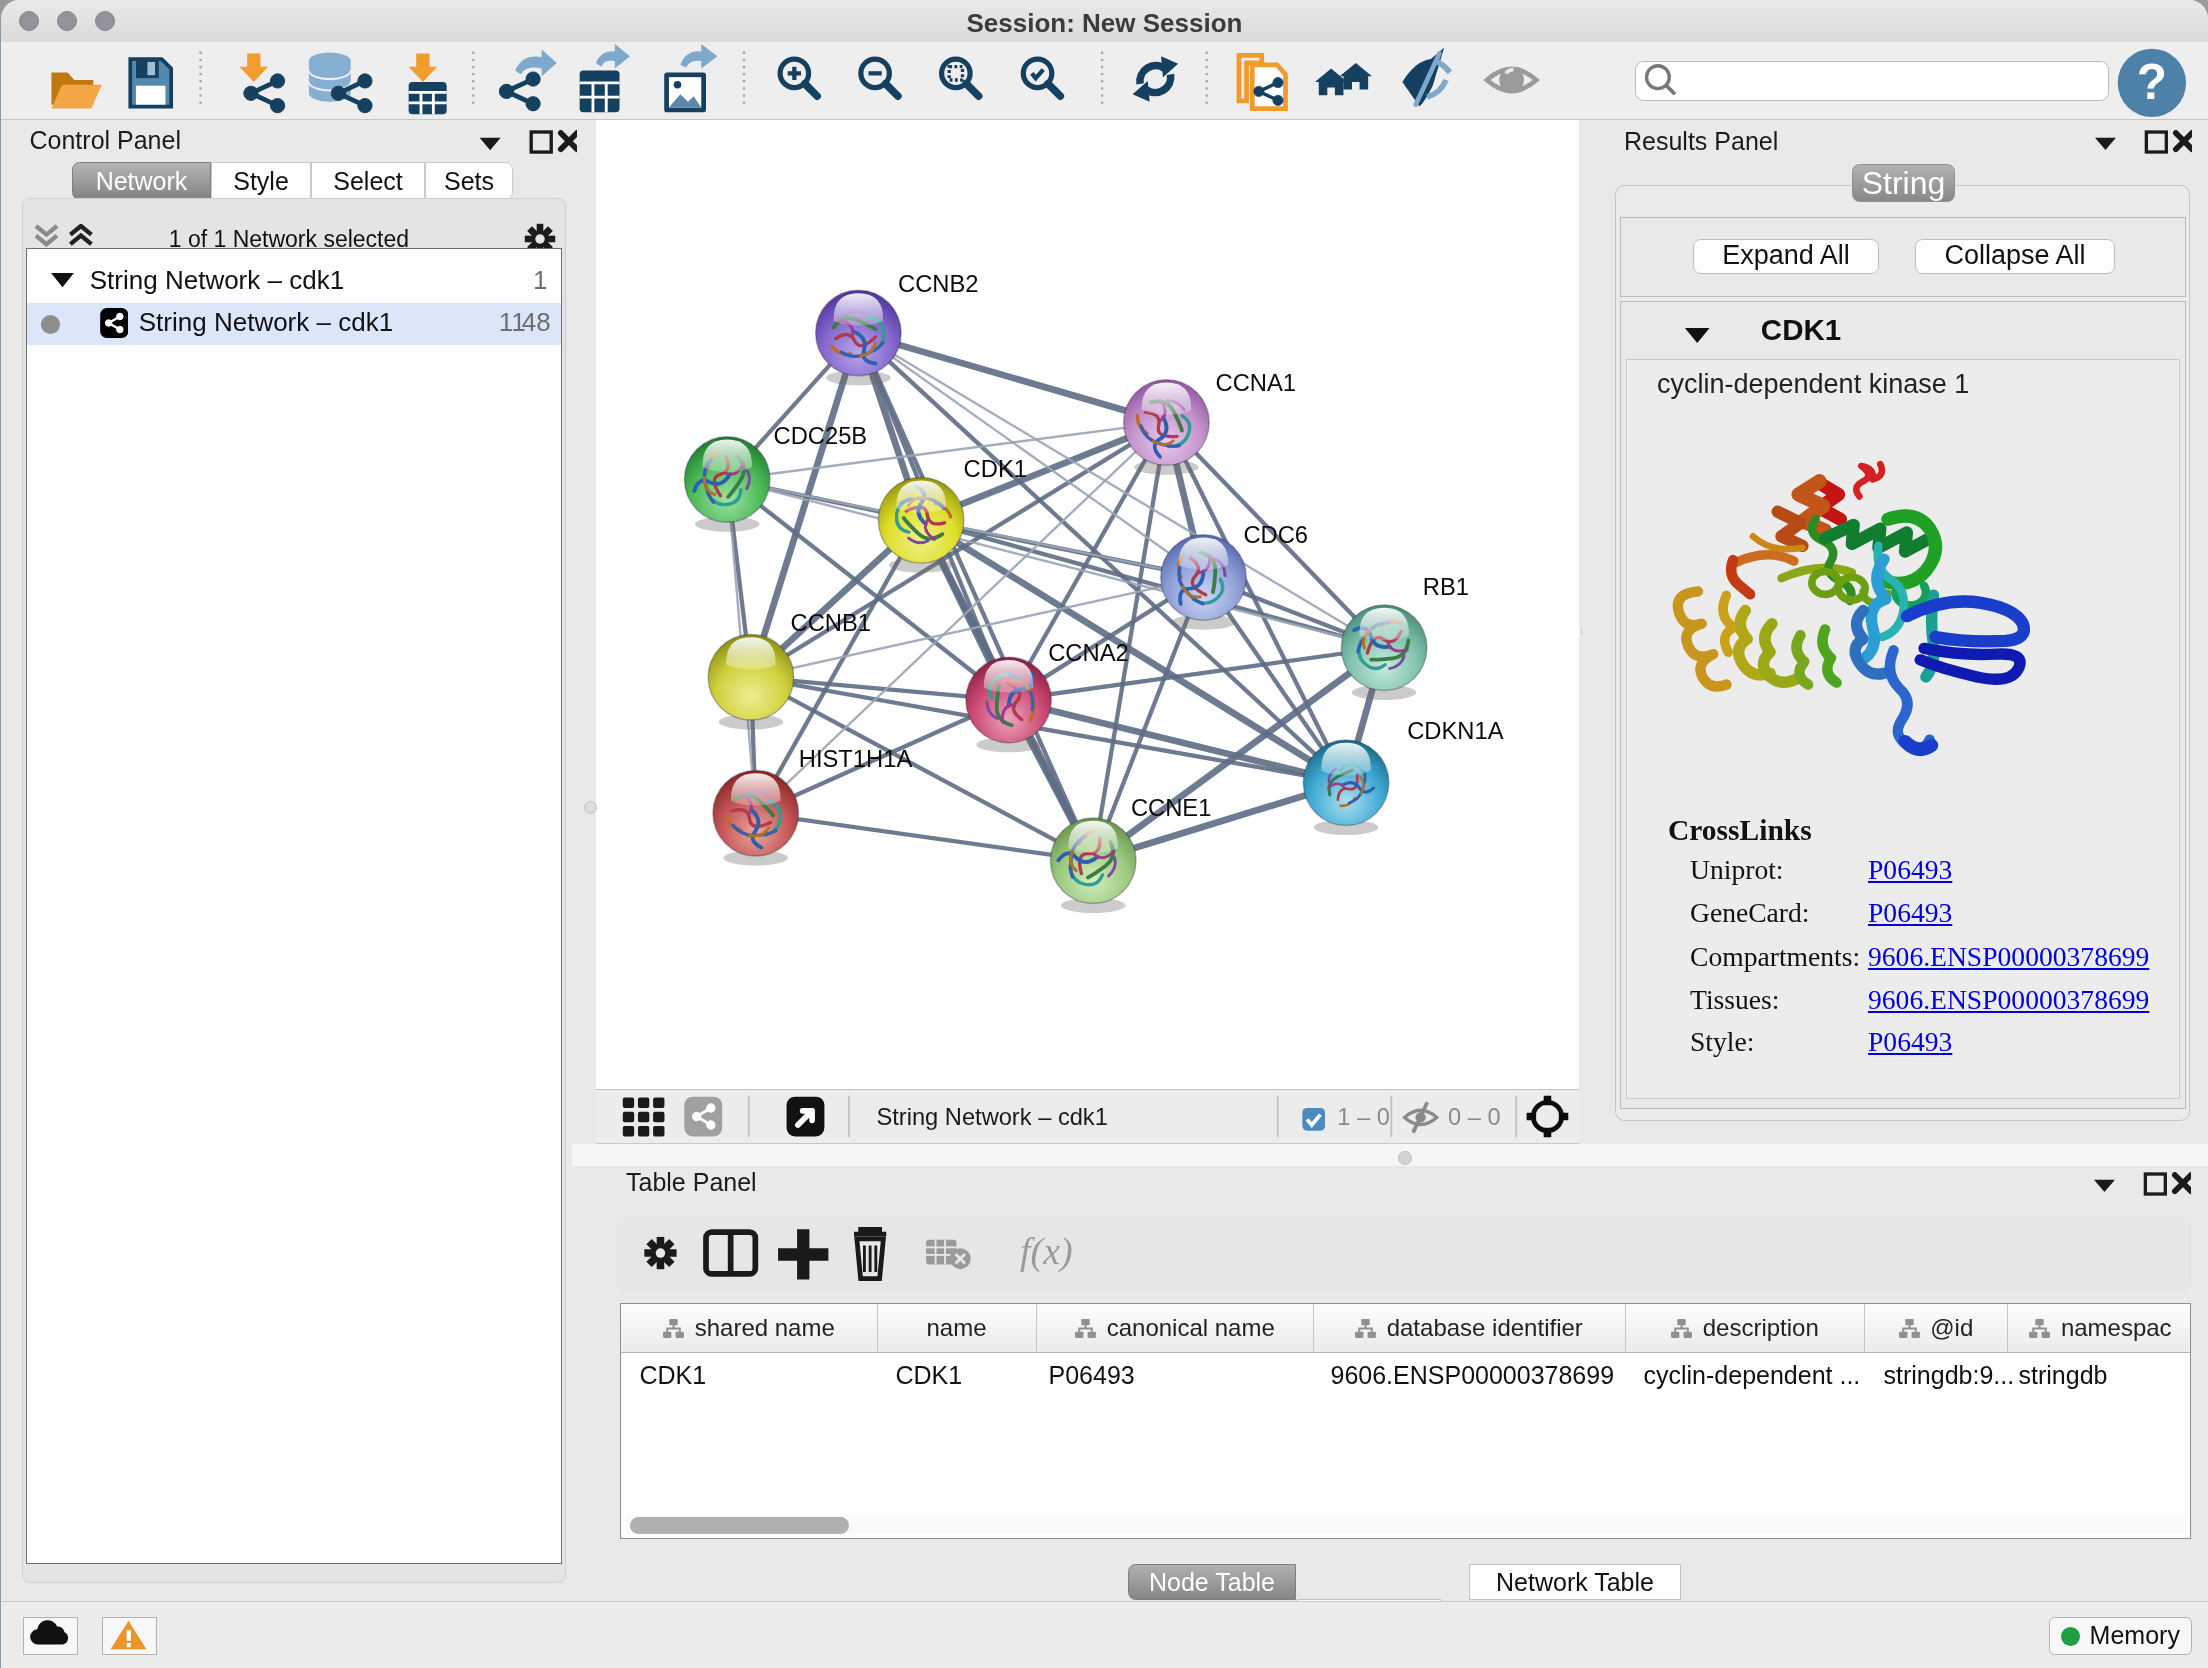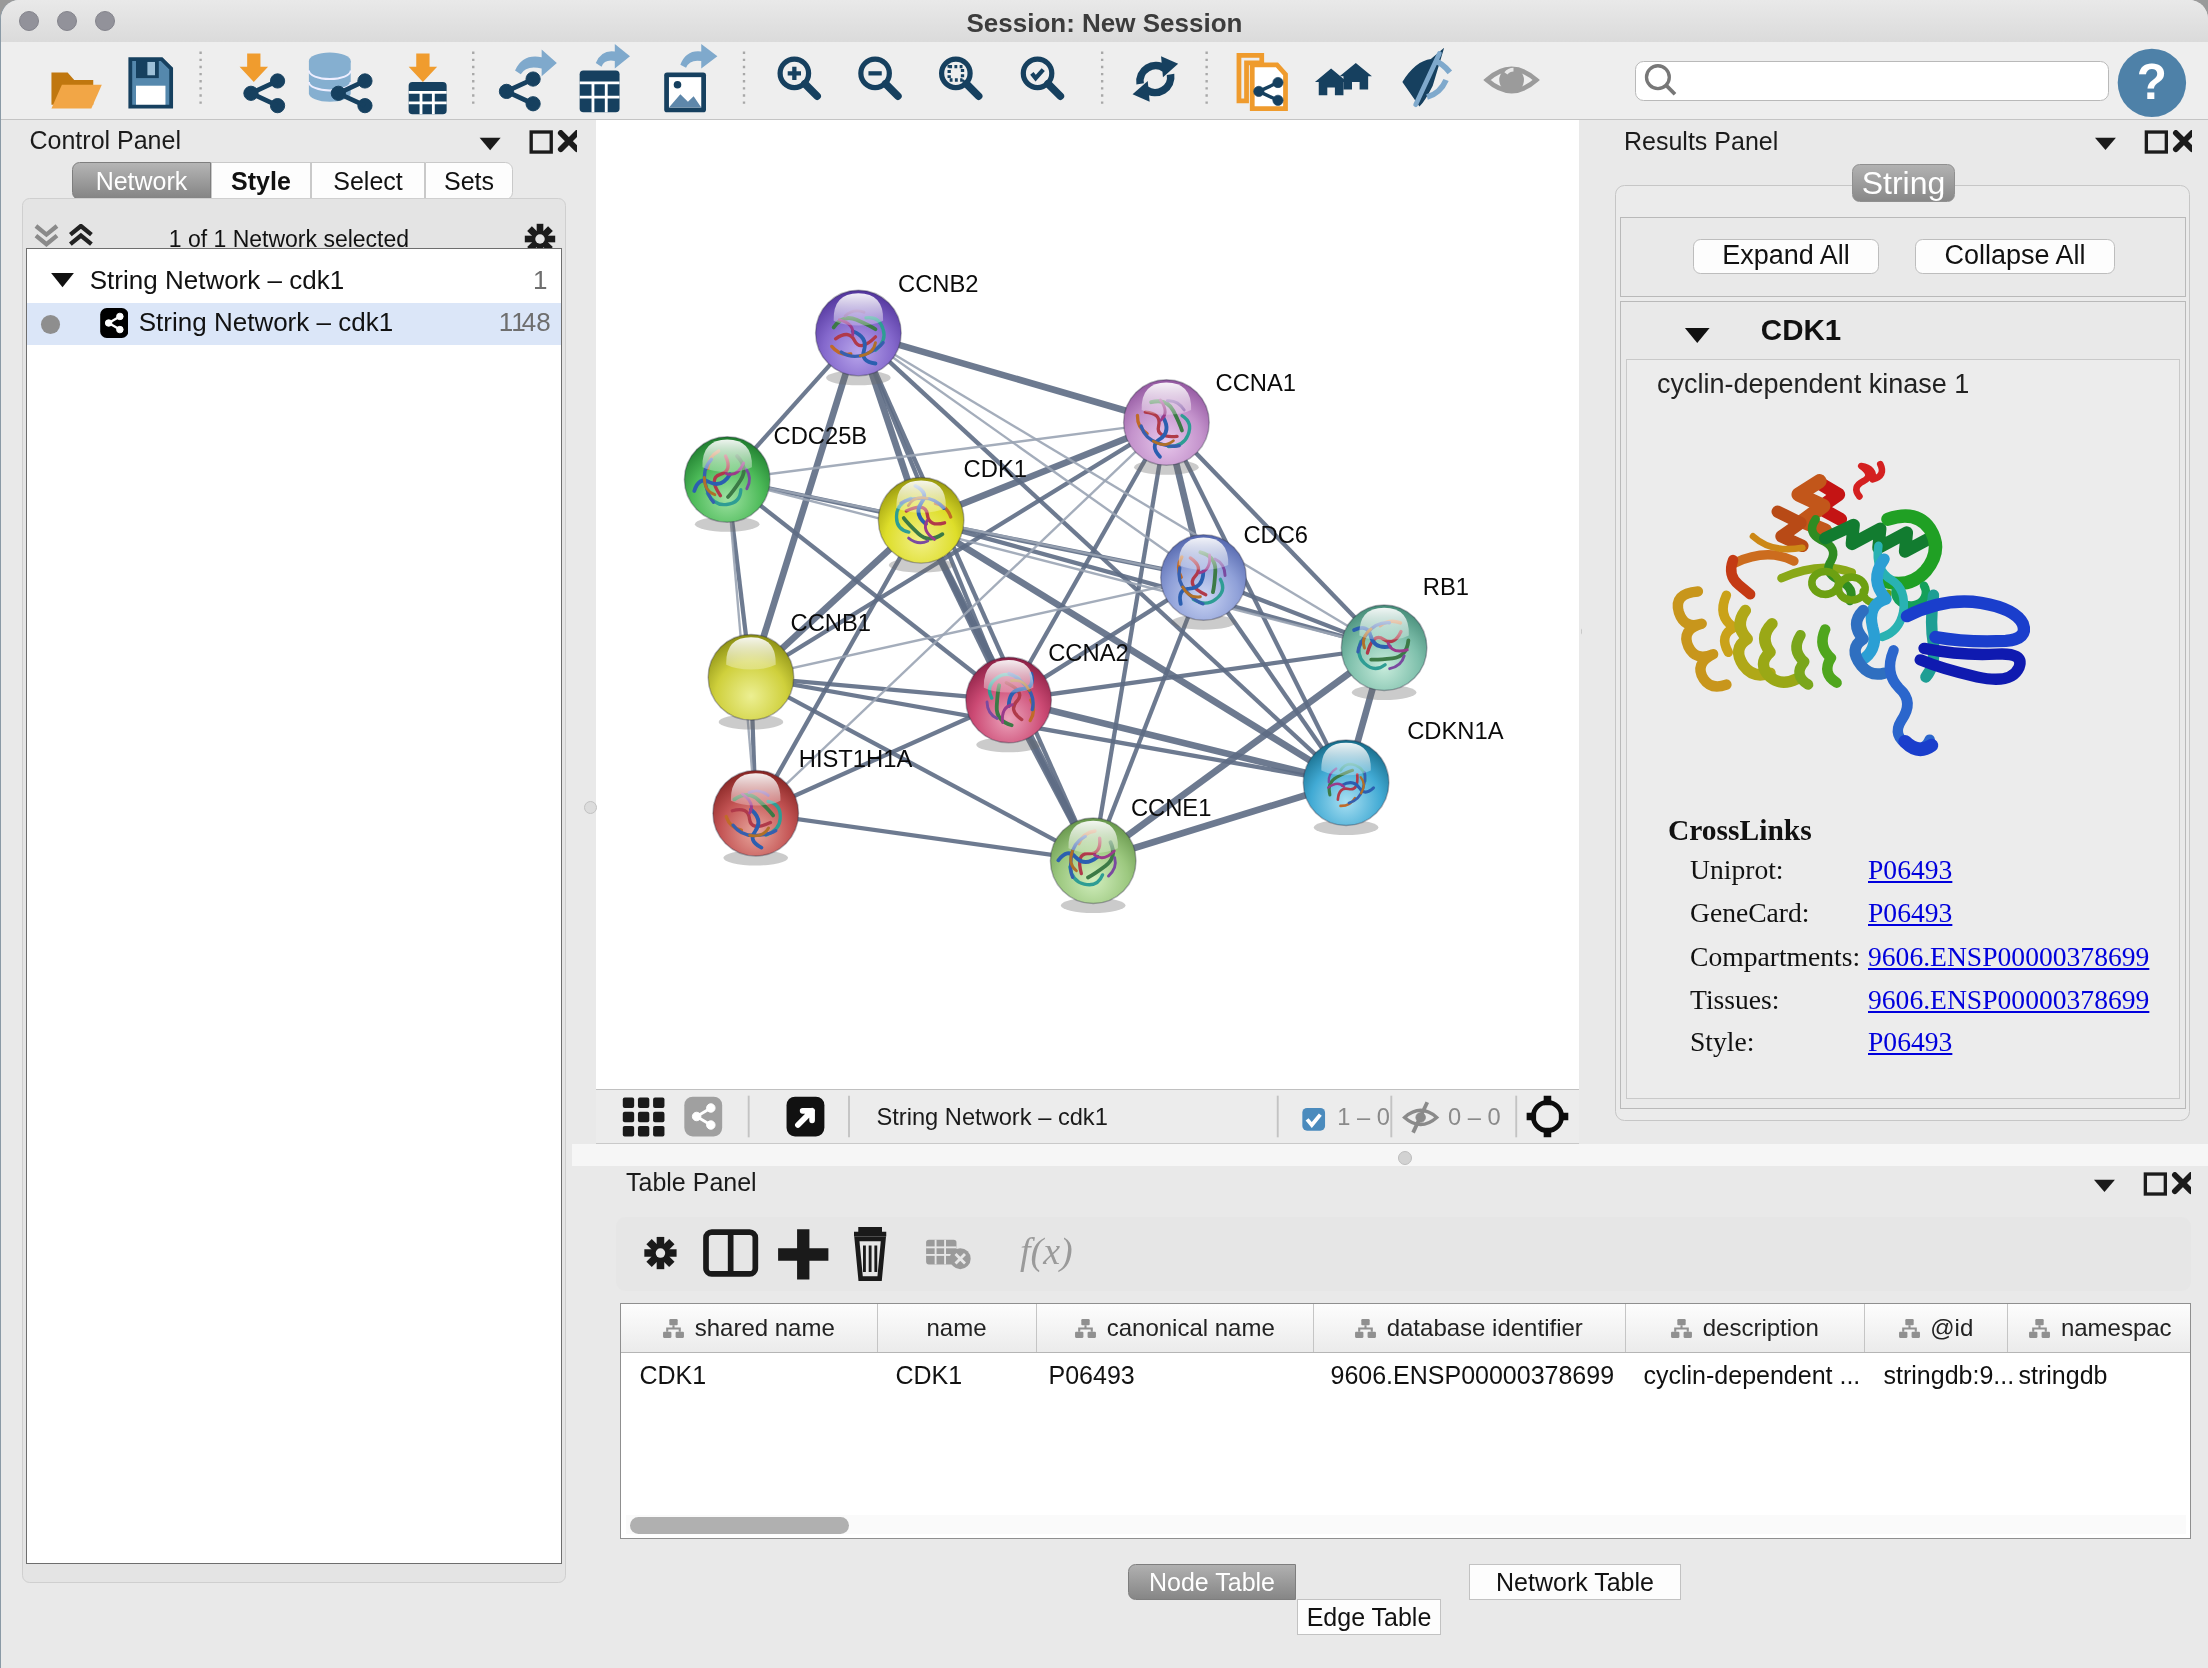--- a/index.html
+++ b/index.html
@@ -246,21 +246,21 @@
   </svg>
   </div>
   <div id="cpanel">
     <div class="phead" style="left:9.5px;top:5.7px;">Control Panel</div>
     <svg class="pctl" style="left:452px;top:9.5px" width="105" height="25" viewBox="0 0 110 26">
       <path d="M8,8 l22,0 -11,13 z" fill="#1b1b1b"></path>
       <rect x="62" y="2" width="21" height="21" fill="none" stroke="#1b1b1b" stroke-width="3.5"></rect>
       <path d="M93,3 l17,17 M110,3 l-17,17" stroke="#1b1b1b" stroke-width="6" stroke-linecap="round"></path>
     </svg>
     <div class="tab tabsel" style="left:52px;width:139px;border-radius:7.6px 0 0 7.6px;">Network</div>
-    <div class="tab" style="left:191px;width:100px;font-weight:bold;">Style</div>
+    <div class="tab" style="left:191px;width:100px;">Style</div>
     <div class="tab" style="left:291px;width:114px;">Select</div>
     <div class="tab" style="left:405px;width:88px;border-radius:0 7.6px 7.6px 0;">Sets</div>
     <div id="cp-inner">
       <svg style="position:absolute;left:11.4px;top:25px" width="67" height="25" viewBox="0 0 70 26">
         <path d="M2,2 l11,9 11,-9 M2,12 l11,9 11,-9" stroke="#8a8a8a" stroke-width="4.5" fill="none"></path>
         <path d="M38,11 l11,-9 11,9 M38,21 l11,-9 11,9" stroke="#222" stroke-width="4.5" fill="none"></path>
       </svg>
       <div style="position:absolute;left:95px;top:27px;width:342px;text-align:center;font-size:23px;color:#111;">1 of 1 Network selected</div>
       <svg style="position:absolute;left:498px;top:21px" width="38" height="38" viewBox="0 0 40 40">
         <g fill="#1b1b1b">
@@ -726,14 +726,29 @@
         <span class="trc" style="left:1263px;">stringdb:9...</span>
         <span class="trc" style="left:1398px;">stringdb</span>
       </div>
       <div style="position:absolute;left:5.7px;bottom:3.8px;width:1560px;height:19px;background:#fafafa;"></div>
       <div style="position:absolute;left:9.5px;bottom:3.8px;width:219px;height:17px;background:#b0b0b0;border-radius:8.6px;"></div>
     </div>
     <div class="btab tabsel2" style="left:537px;border-radius:7.6px 0 0 7.6px;width:168px;">Node Table</div>
     <div class="btab" style="left:706px;width:144px;margin-top:35px;">Edge Table</div>
     <div class="btab" style="left:878px;width:212px;">Network Table</div>
   </div>
+  <div id="statusbar">
+    <div class="sbtn" style="left:22px">
+      <svg width="51" height="34" viewBox="0 0 54 36">
+          <path d="M15,28 a8,8 0 0 1 -1,-16 a11,11 0 0 1 21,-3 a8,8 0 0 1 8,6 a7,7 0 0 1 -2,13 z" fill="#111"></path>
+        </svg>
+    </div>
+    <div class="sbtn" style="left:101px">
+      <svg width="51" height="34" viewBox="0 0 54 36">
+          <path d="M27,3 L46,33 H8 z" fill="#eb9429"></path>
+          <rect x="25" y="13" width="4.5" height="11" fill="#fff"></rect>
+          <rect x="25" y="26.5" width="4.5" height="4.5" fill="#fff"></rect>
+        </svg>
+    </div>
+    <div id="membtn"><span style="display:inline-block;width:19px;height:19px;border-radius:50%;background:#1f9e43;vertical-align:-1.9px;margin-right:9.5px;"></span>Memory</div>
+  </div>
 </div>
 
 
 </body></html>

